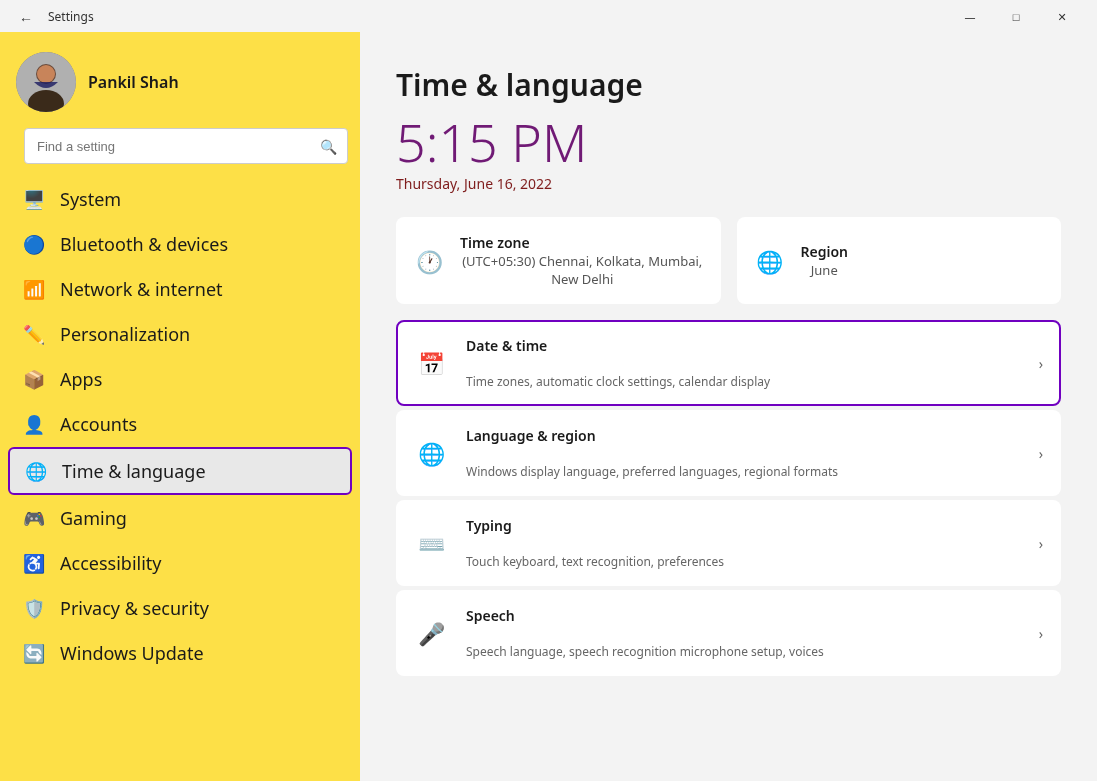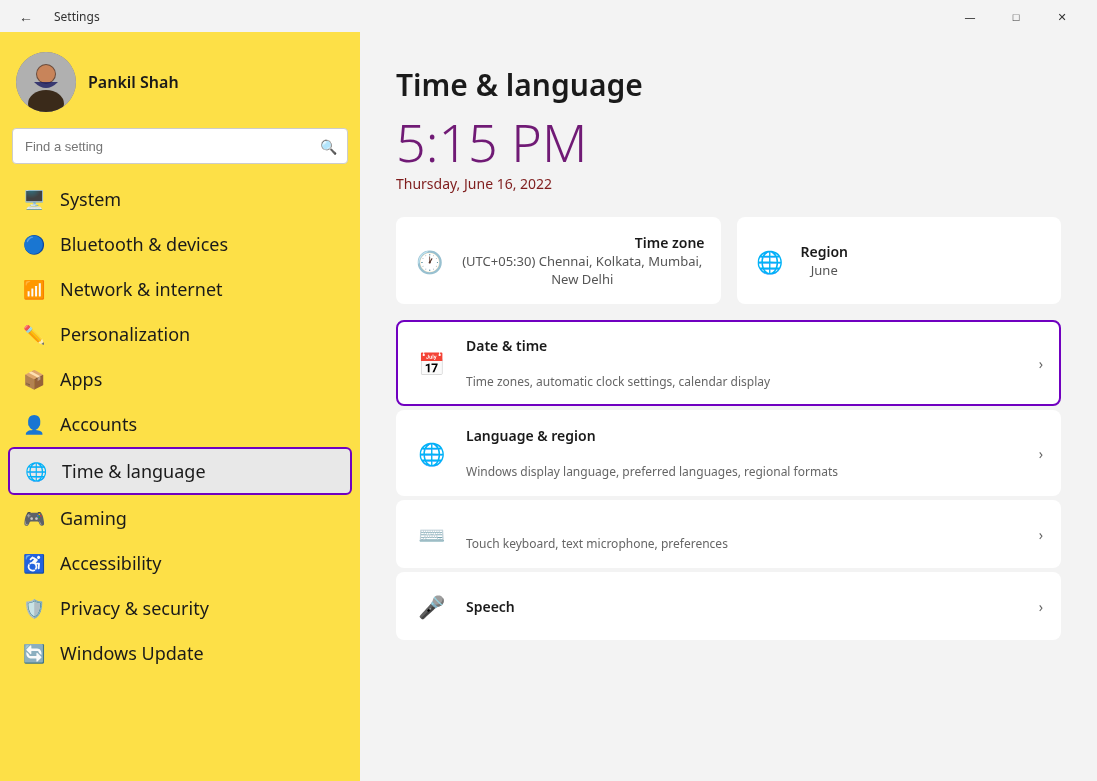--- a/index.html
+++ b/index.html
@@ -32,21 +32,21 @@
       justify-content: center;
       border-radius: 4px;
       cursor: pointer;
       font-size: 14px;
       color: #333;
     }
 
     .title-bar-title {
       font-size: 12px;
       color: #333;
-      margin-left: 14px;
+      margin-left: 8px;
     }
 
     .title-bar-controls {
       margin-left: auto;
       display: flex;
     }
 
     .title-bar-btn {
       width: 46px;
       height: 32px;
@@ -98,21 +98,21 @@
       height: 100%;
     }
 
     .user-name {
       font-size: 16px;
       font-weight: 600;
       color: #1a1a1a;
     }
 
     .search-box {
-      margin: 0 12px 12px 12px;
+      margin: 0 12px 12px 24px;
       position: relative;
     }
 
     .search-input {
       width: 100%;
       height: 36px;
       border-radius: 4px;
       border: 1px solid #ccc;
       background: #fff;
       padding: 0 36px 0 12px;
@@ -214,21 +214,20 @@
       color: #555;
       font-size: 22px;
       flex-shrink: 0;
     }
 
     .info-card-content {}
     .info-card-label {
       font-size: 14px;
       font-weight: 600;
       color: #1a1a1a;
-      text-align: right;
     }
     .info-card-value {
       font-size: 13px;
       color: #555;
       text-align: center;
     }
 
     .settings-list {
       display: flex;
       flex-direction: column;
@@ -424,27 +423,29 @@
           <div class="settings-item-icon">🌐</div>
           <div class="settings-item-text">
             <div class="settings-item-title">Language &amp; region</div>
             <div class="settings-item-subtitle">Windows display language, preferred languages, regional formats</div>
           </div>
           <div class="settings-item-chevron">›</div>
         </div>
         <div class="settings-item">
           <div class="settings-item-icon">⌨️</div>
           <div class="settings-item-text">
-            <div class="settings-item-subtitle">Touch keyboard, text microphone, preferences</div>
+            <div class="settings-item-title">Typing</div>
+            <div class="settings-item-subtitle">Touch keyboard, text recognition, preferences</div>
           </div>
           <div class="settings-item-chevron">›</div>
         </div>
         <div class="settings-item">
           <div class="settings-item-icon">🎤</div>
           <div class="settings-item-text">
             <div class="settings-item-title">Speech</div>
+            <div class="settings-item-subtitle">Speech language, speech recognition microphone setup, voices</div>
           </div>
           <div class="settings-item-chevron">›</div>
         </div>
       </div>
 
   </div>
 </div>
 
 </body></html>

